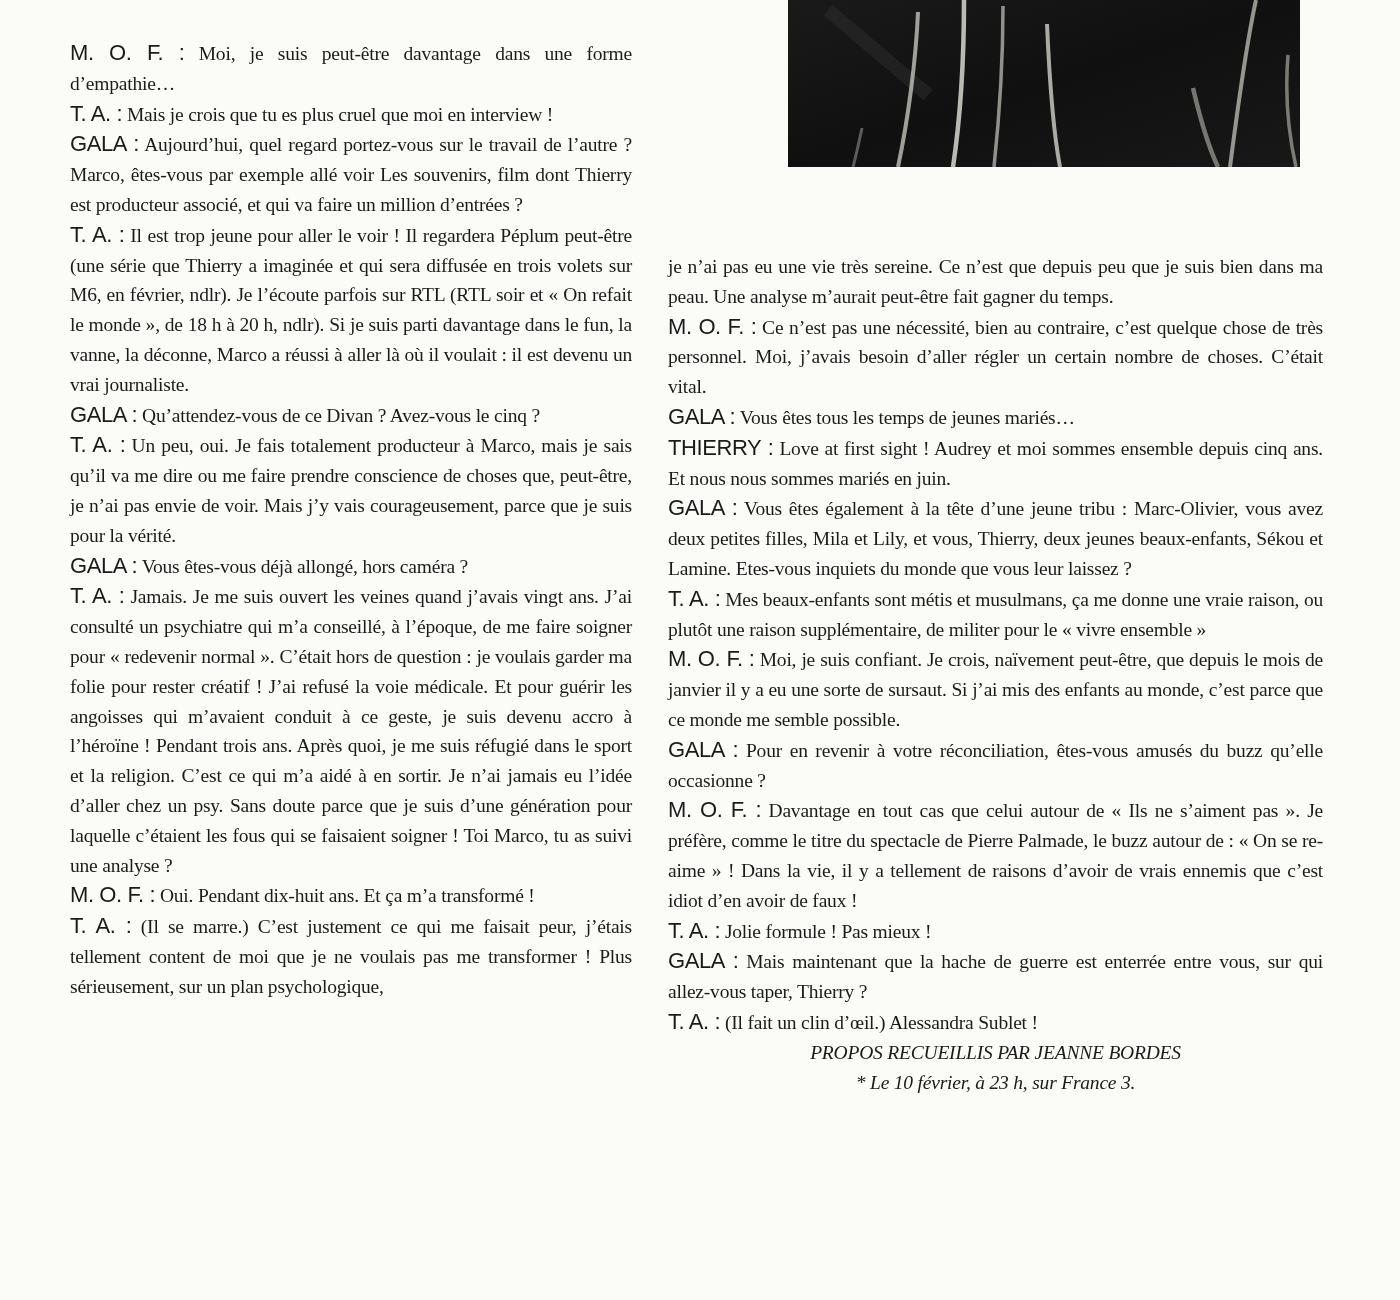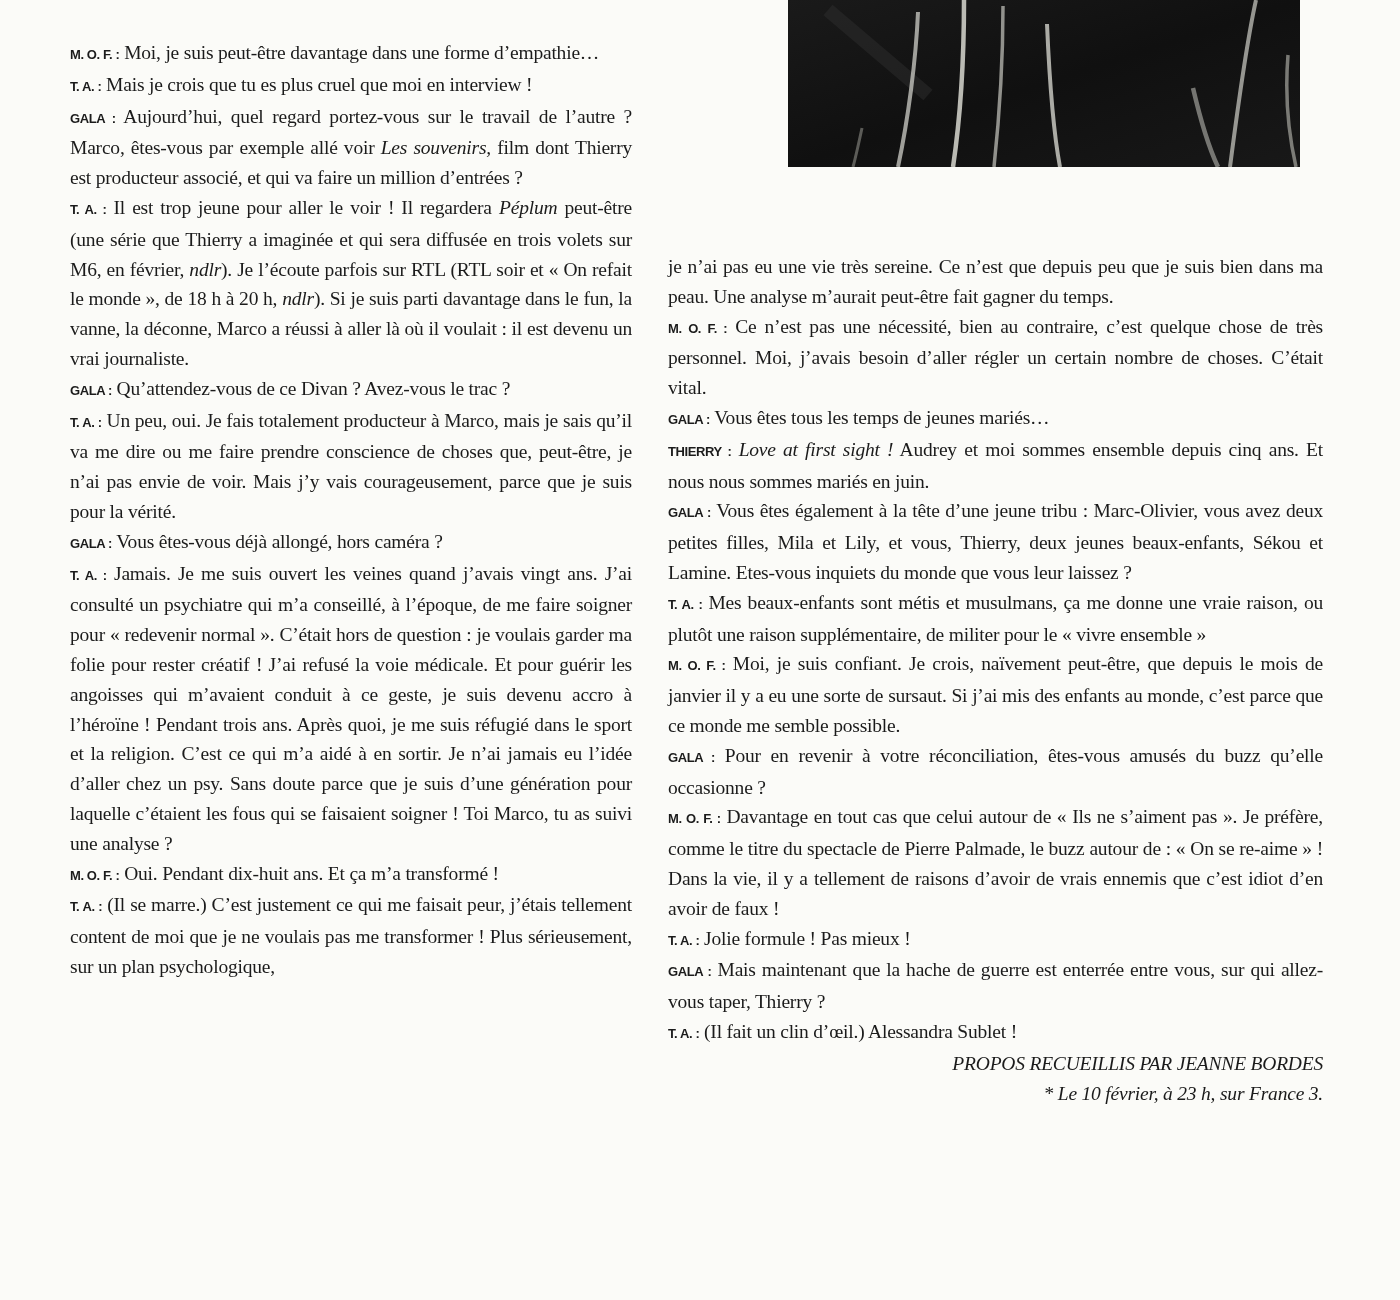--- a/index.html
+++ b/index.html
@@ -14,26 +14,26 @@
     background:#131313;overflow:hidden;
   }
   .photo svg{display:block;width:100%;height:100%;}
   .col{
     position:absolute;text-align:justify;
     font-size:19.5px;line-height:29.8px;letter-spacing:-0.2px;
   }
   #col-left{left:70px;top:38px;width:562px;}
   #col-right{left:668px;top:252px;width:655px;}
   .para{margin:0;text-align:justify;}
-  .para.right{text-align:right;font-style:italic;}
+  .para.right{text-align:center;font-style:italic;}
   .speaker{
-    font-family:"Liberation Sans", sans-serif;font-weight:bold;
-    font-size:13px;letter-spacing:-0.4px;
+    font-family:"Liberation Sans", sans-serif;font-weight:normal;
+    font-size:22px;letter-spacing:-0.4px;
   }
-  .it{font-style:italic;}
+  .it{}
 </style>
 </head>
 <body>
 
 <div class="page">
 
   <div class="photo">
     <svg viewBox="0 0 512 167" preserveAspectRatio="none">
       <defs>
         <linearGradient id="pgrad" x1="0" y1="0" x2="1" y2="1">
@@ -53,21 +53,21 @@
       <path d="M500,55 C497,92 500,132 508,167" stroke="#c0c0b8" stroke-width="3.5" fill="none" opacity="0.6"></path>
       <path d="M74,128 C71,142 68,156 65,167" stroke="#a8a8a0" stroke-width="3" fill="none" opacity="0.5"></path>
     </svg>
   </div>
 
   <div class="col" id="col-left">
       <p class="para"><b class="speaker">M. O. F. :</b> <span>Moi, je suis peut-être davantage dans une forme d’empathie…</span></p>
       <p class="para"><b class="speaker">T. A. :</b> <span>Mais je crois que tu es plus cruel que moi en interview !</span></p>
       <p class="para"><b class="speaker">GALA :</b> <span>Aujourd’hui, quel regard portez-vous sur le travail de l’autre ? Marco, êtes-vous par exemple allé voir </span><span class="it">Les souvenirs,</span><span> film dont Thierry est producteur associé, et qui va faire un million d’entrées ?</span></p>
       <p class="para"><b class="speaker">T. A. :</b> <span>Il est trop jeune pour aller le voir ! Il regardera </span><span class="it">Péplum</span><span> peut-être (une série que Thierry a imaginée et qui sera diffusée en trois volets sur M6, en février, </span><span class="it">ndlr</span><span>). Je l’écoute parfois sur RTL (RTL soir et « On refait le monde », de 18 h à 20 h, </span><span class="it">ndlr</span><span>). Si je suis parti davantage dans le fun, la vanne, la déconne, Marco a réussi à aller là où il voulait : il est devenu un vrai journaliste.</span></p>
-      <p class="para"><b class="speaker">GALA :</b> <span>Qu’attendez-vous de ce Divan ? Avez-vous le trac ?</span></p>
+      <p class="para"><b class="speaker">GALA :</b> <span>Qu’attendez-vous de ce Divan ? Avez-vous le cinq ?</span></p>
       <p class="para"><b class="speaker">T. A. :</b> <span>Un peu, oui. Je fais totalement producteur à Marco, mais je sais qu’il va me dire ou me faire prendre conscience de choses que, peut-être, je n’ai pas envie de voir. Mais j’y vais courageusement, parce que je suis pour la vérité.</span></p>
       <p class="para"><b class="speaker">GALA :</b> <span>Vous êtes-vous déjà allongé, hors caméra ?</span></p>
       <p class="para"><b class="speaker">T. A. :</b> <span>Jamais. Je me suis ouvert les veines quand j’avais vingt ans. J’ai consulté un psychiatre qui m’a conseillé, à l’époque, de me faire soigner pour « redevenir normal ». C’était hors de question : je voulais garder ma folie pour rester créatif ! J’ai refusé la voie médicale. Et pour guérir les angoisses qui m’avaient conduit à ce geste, je suis devenu accro à l’héroïne ! Pendant trois ans. Après quoi, je me suis réfugié dans le sport et la religion. C’est ce qui m’a aidé à en sortir. Je n’ai jamais eu l’idée d’aller chez un psy. Sans doute parce que je suis d’une génération pour laquelle c’étaient les fous qui se faisaient soigner ! Toi Marco, tu as suivi une analyse ?</span></p>
       <p class="para"><b class="speaker">M. O. F. :</b> <span>Oui. Pendant dix-huit ans. Et ça m’a transformé !</span></p>
       <p class="para"><b class="speaker">T. A. :</b> <span>(Il se marre.) C’est justement ce qui me faisait peur, j’étais tellement content de moi que je ne voulais pas me transformer ! Plus sérieusement, sur un plan psychologique,</span></p>
     </div>
   <div class="col" id="col-right">
       <p class="para"><span>je n’ai pas eu une vie très sereine. Ce n’est que depuis peu que je suis bien dans ma peau. Une analyse m’aurait peut-être fait gagner du temps.</span></p>
       <p class="para"><b class="speaker">M. O. F. :</b> <span>Ce n’est pas une nécessité, bien au contraire, c’est quelque chose de très personnel. Moi, j’avais besoin d’aller régler un certain nombre de choses. C’était vital.</span></p>
       <p class="para"><b class="speaker">GALA :</b> <span>Vous êtes tous les temps de jeunes mariés…</span></p>

